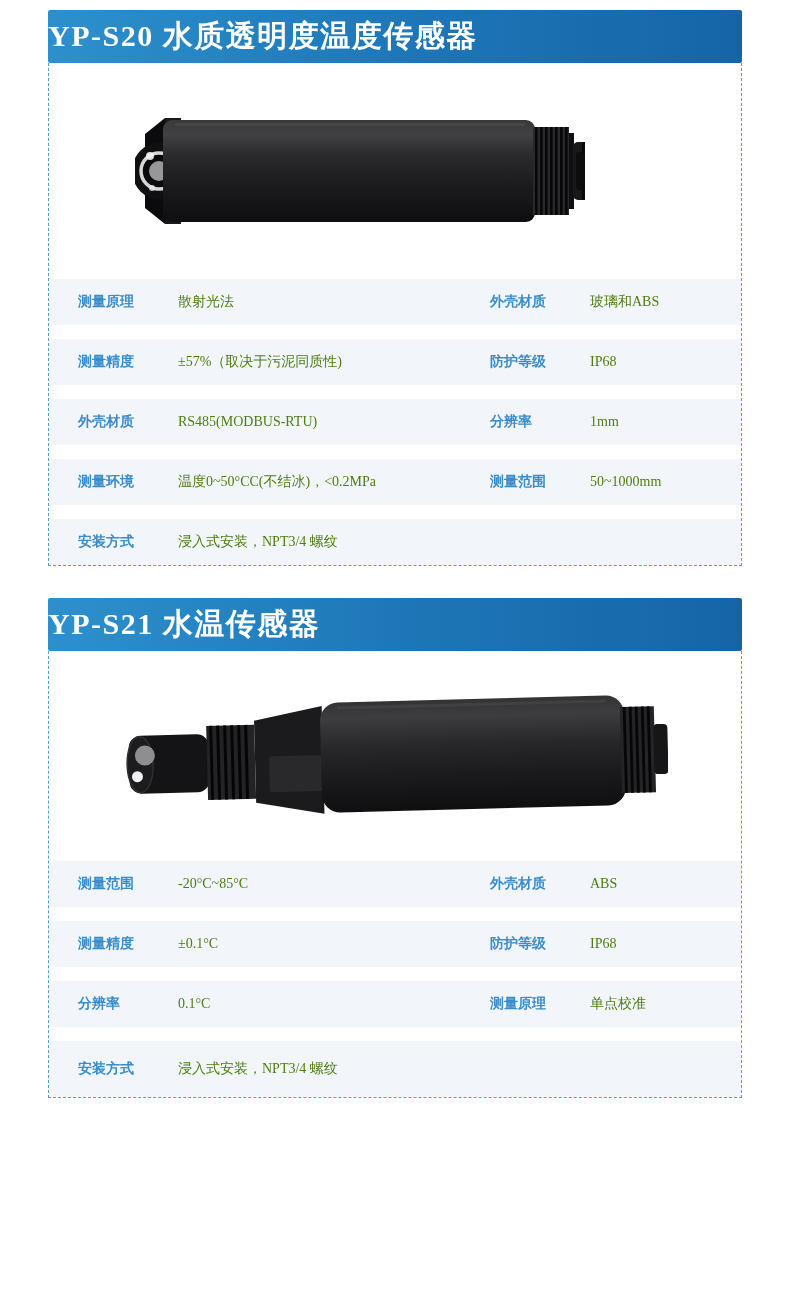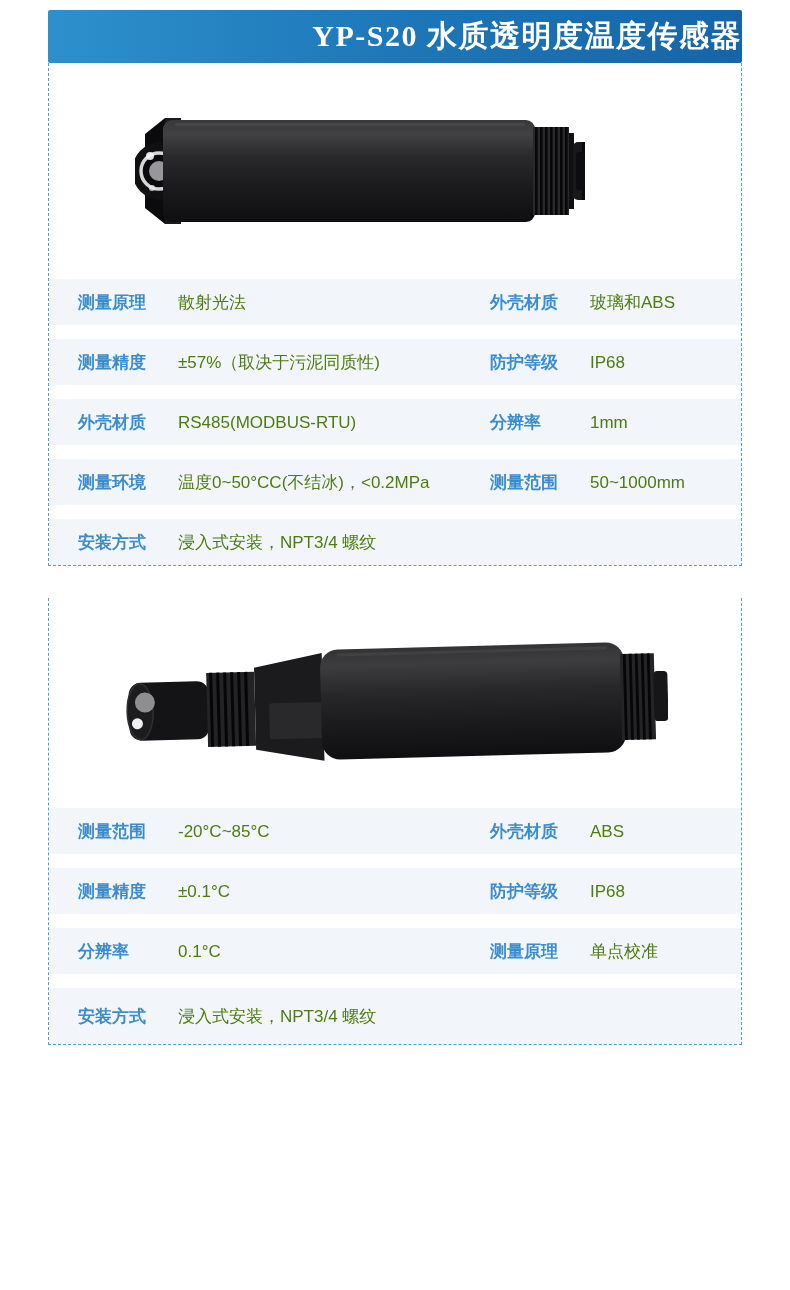--- a/index.html
+++ b/index.html
@@ -9,21 +9,21 @@
     background:#ffffff;
     font-family:"Liberation Sans","DejaVu Sans",sans-serif;
     box-sizing:border-box;
     padding-bottom:128px;
   }
   .panel{margin:0 48px;}
   .panel--first{padding-top:10px;}
   .panel--second{margin-top:32px;}
   .panel-header{
     height:53px;
-    display:flex;align-items:center;justify-content:flex-end;
+    display:flex;align-items:center;justify-content:flex-start;
     background:linear-gradient(90deg,#2d90cd 0%,#1e77b8 50%,#1565a8 100%);
     border-radius:2px;
   }
   .panel-title{
     color:#ffffff;
     font-family:"Liberation Serif","DejaVu Serif",serif;
     font-size:30px;
     font-weight:bold;
     letter-spacing:1.5px;
     white-space:nowrap;
@@ -41,22 +41,23 @@
   .panel--second .image-block{height:210px;}
   .sensor-svg{display:block;}
   .sensor-svg--s20{margin-right:70px;}
   .spec-row{
     height:46px;
     margin-bottom:14px;
     background:#f2f6fa;
     display:flex;
     padding-left:29px;
     box-sizing:border-box;
-    font-size:17px;
+    font-size:14px;
     line-height:1;
+    font-family:Liberation Serif, serif;
   }
   .spec-row:last-child{margin-bottom:0;}
   .panel--second .spec-row:last-child{height:56px;}
   .cell{display:flex;align-items:center;min-width:0;}
   .cell--left{width:412px;flex-shrink:0;}
   .cell--right{flex:1;}
   .spec-label{
     width:100px;flex-shrink:0;
     font-weight:bold;
     color:#3a8ccd;
@@ -169,20 +170,23 @@
       <div class="cell cell--right">
         <span class="spec-label"></span>
         <span class="spec-value"></span>
       </div>
     </div>
 
   </div>
 </section>
 
 <section class="panel panel--second">
+  <div class="panel-header">
+    <span class="panel-title">YP-S21 水温传感器</span>
+  </div>
   <div class="panel-body">
 
     <div class="image-block">
       <svg class="sensor-svg sensor-svg--s21" width="545" height="130" viewBox="0 0 545 130" xmlns="http://www.w3.org/2000/svg">
         <defs>
           <linearGradient id="s21body" x1="0" y1="0" x2="0" y2="1">
             <stop offset="0" stop-color="#333335"></stop>
             <stop offset="0.15" stop-color="#3d3d3f"></stop>
             <stop offset="0.4" stop-color="#28282a"></stop>
             <stop offset="0.7" stop-color="#1a1a1c"></stop>

